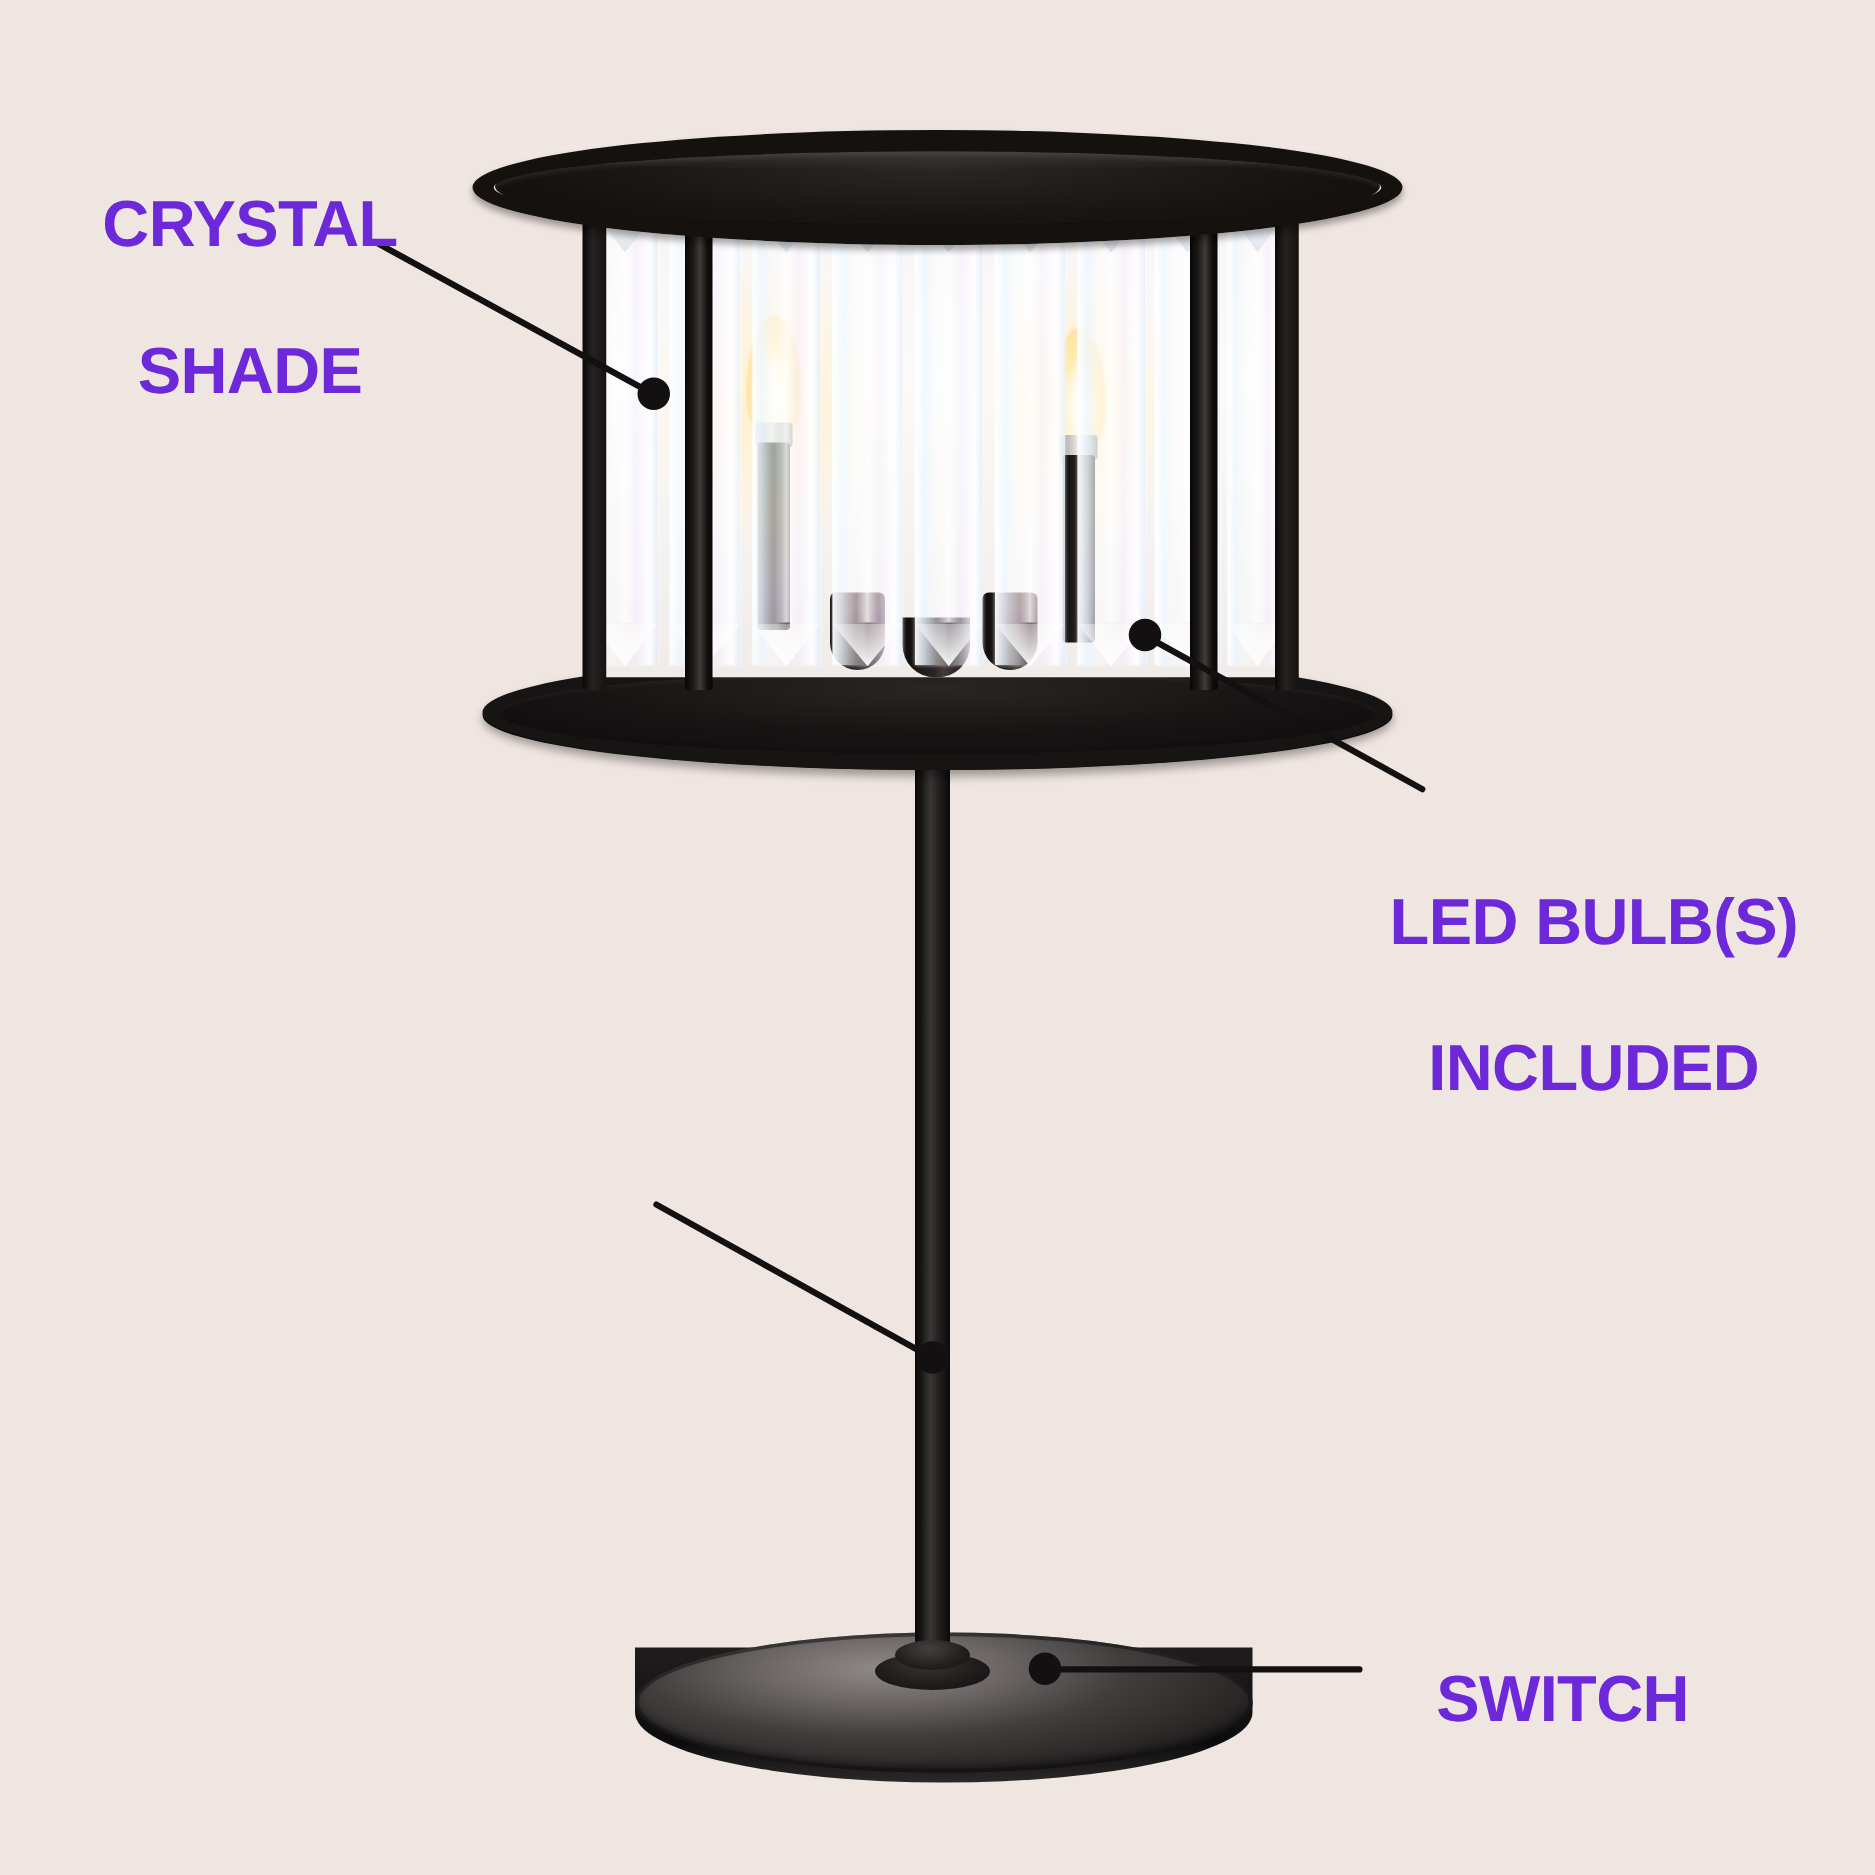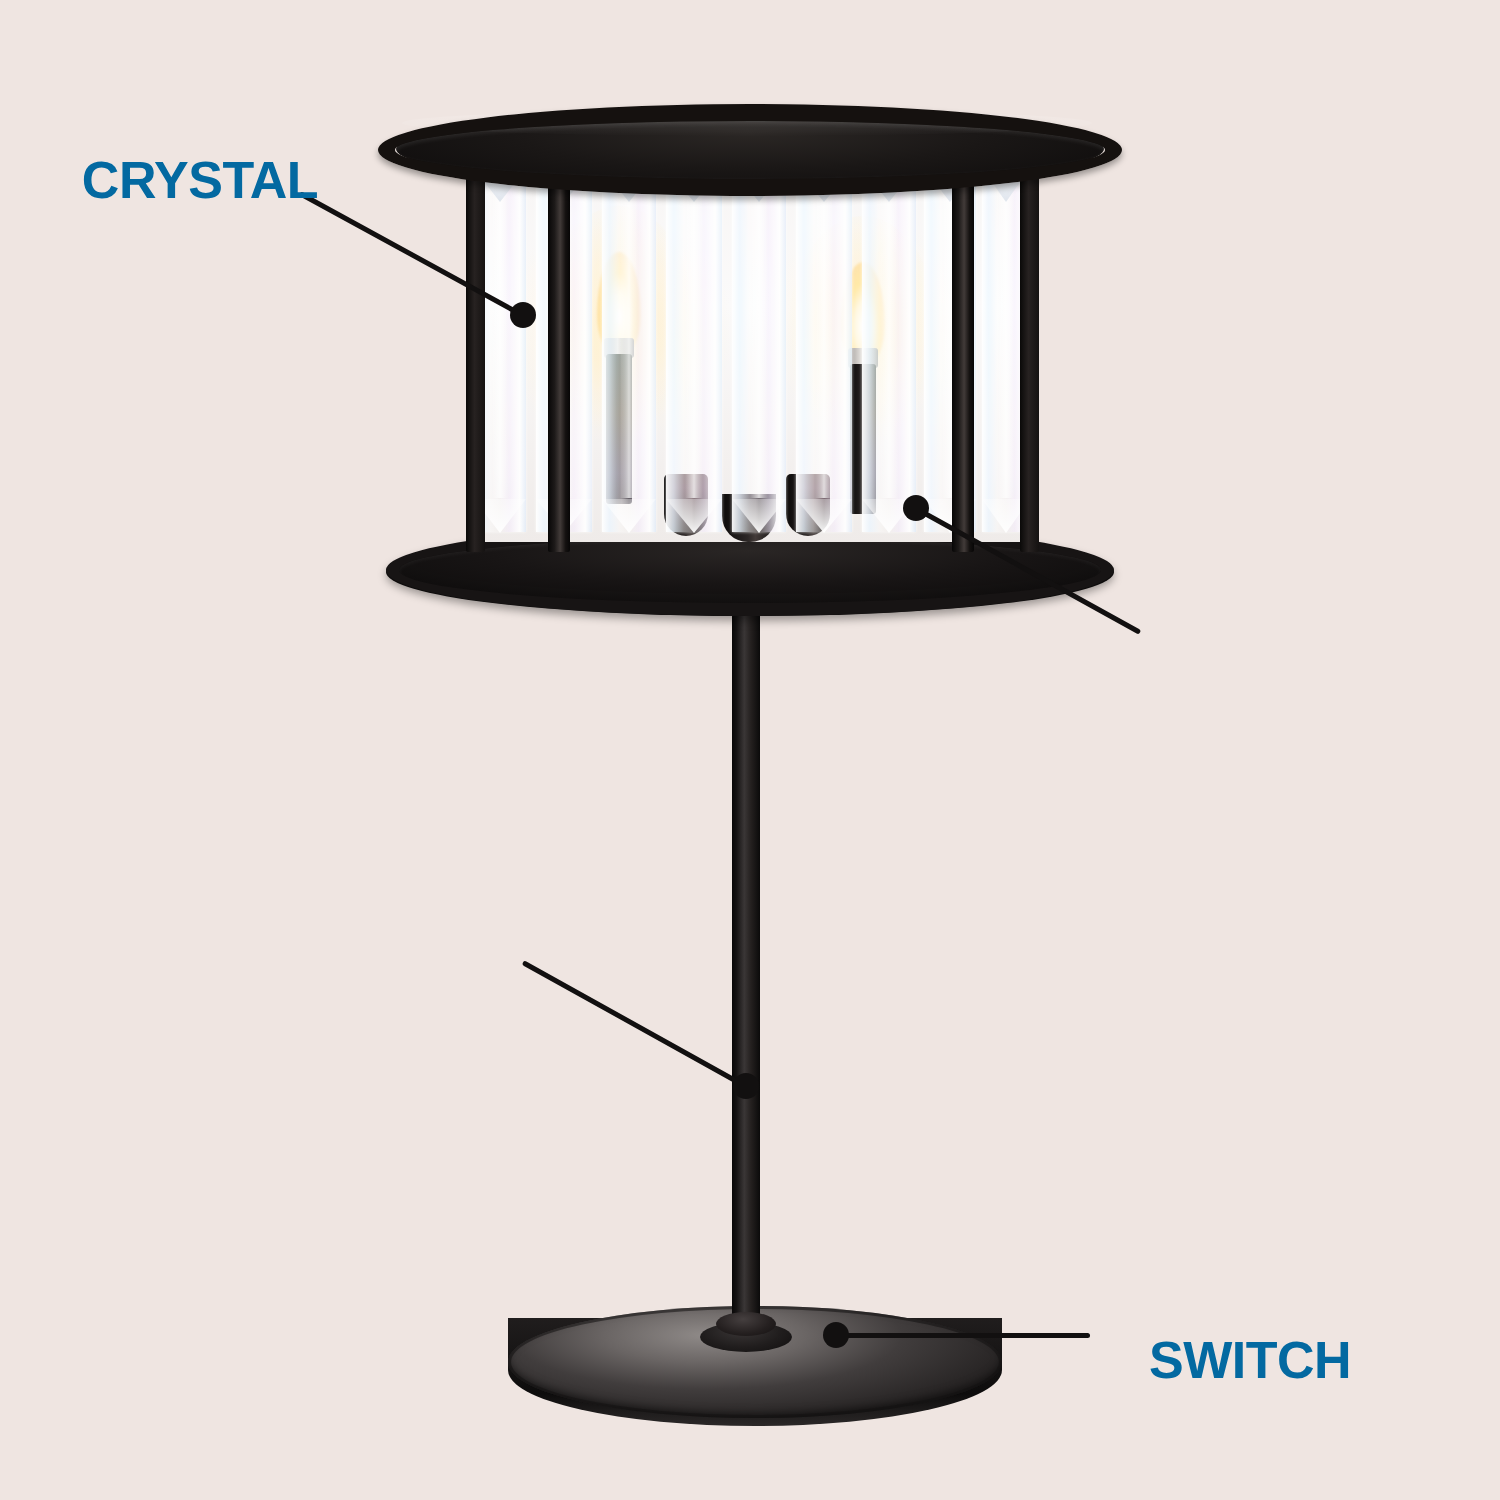--- a/index.html
+++ b/index.html
@@ -13,21 +13,21 @@
     width: 1500px;
     height: 1500px;
     background: #efe5e1;
     overflow: hidden;
     font-family: "Liberation Sans", sans-serif;
   }
 
   
   .callout {
     position: absolute;
-    color: #0369a1;
+    color: #6d28d9;
     font-weight: bold;
     font-size: 52px;
     line-height: 1.13;
     letter-spacing: -0.5px;
     text-align: center;
     white-space: pre-line;
     user-select: none;
   }
   .callout.c-crystal   { left: 60px;   top: 92px;   width: 280px; text-align: center; }
   .callout.c-led       { left: 1105px; top: 650px;  width: 340px; }
@@ -436,21 +436,26 @@
     <div class="leader-line" id="ld-2" style="left: 523px; top: 959.5px; width: 255.157px; transform: rotate(29.0764deg);"></div>
     <div class="leader-dot" id="dot-2" style="left: 746px; top: 1086px;"></div>
   </div>
   <div class="leader">
     <div class="leader-line" id="ld-3" style="left: 1090px; top: 1332.5px; width: 254px; transform: rotate(180deg);"></div>
     <div class="leader-dot" id="dot-3" style="left: 836px; top: 1335px;"></div>
   </div>
 
   <div class="callout c-crystal">
     <div>CRYSTAL</div>
-  </div>
-
+    <div>SHADE</div>
+  </div>
+
+  <div class="callout c-led">
+    <div>LED BULB(S)</div>
+    <div>INCLUDED</div>
+  </div>
 
 
   <div class="callout c-switch">
     <div>SWITCH</div>
   </div>
 
 </div>
 
 </body></html>

